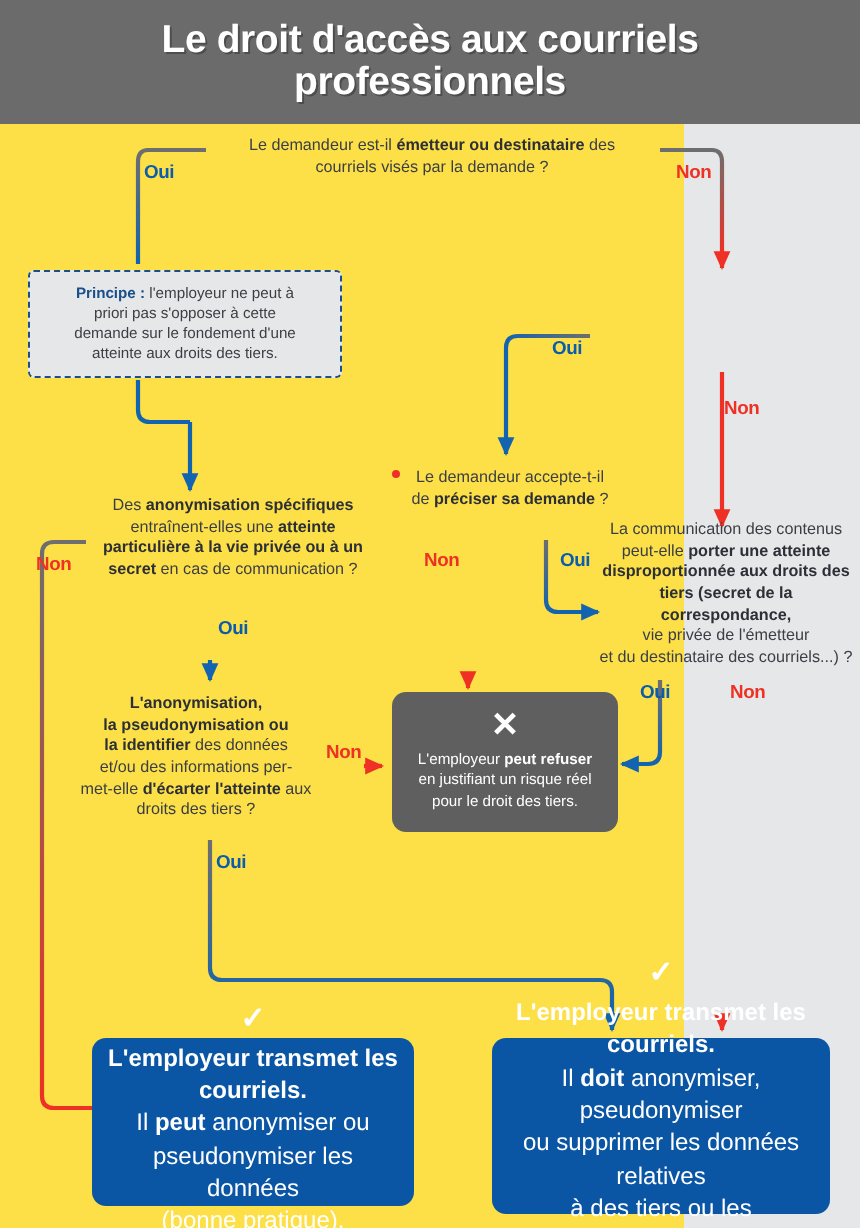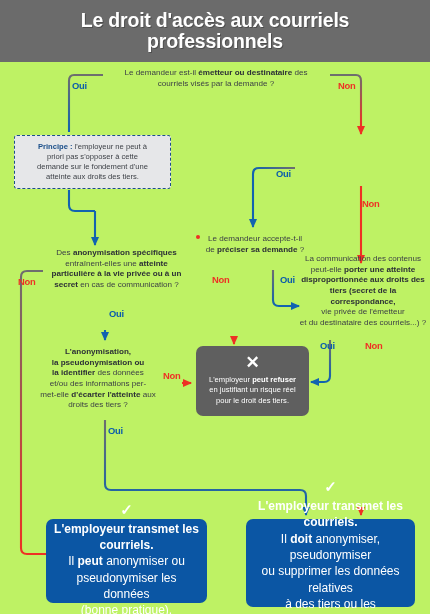--- a/index.html
+++ b/index.html
@@ -3,21 +3,21 @@
 <meta charset="utf-8">
 <style>
   * { box-sizing: border-box; margin: 0; padding: 0; }
   body {
     width: 430px; height: 614px;
     background: #e6e7e9;
     font-family: "Liberation Sans", sans-serif;
     overflow: hidden;
     position: relative;
   }
-  #root { position: relative; width: 430px; height: 614px; background: #bef264; }
+  #root { position: relative; width: 342px; height: 614px; background: #fde047; }
 
   .header {
     position: absolute; left: 0; top: 0; width: 430px; height: 62px;
     background: #6b6b6b;
     display: flex; align-items: center; justify-content: center;
     text-align: center;
   }
   .header-title {
     color: #ffffff;
     font-size: 19.5px;
@@ -189,21 +189,21 @@
 
 
   <div class="qtext" style="left:196px; top:234px; width:118px;">
     <span>Le demandeur accepte-t-il<br>de <b>préciser sa demande</b> ?</span>
   </div>
 
   <div class="qtext" style="left:34px; top:248px; width:165px;">
     <span>Des <b>anonymisation spécifiques</b><br>entraînent-elles une <b>atteinte</b><br><b>particulière à la vie privée ou à un</b><br><b>secret</b> en cas de communication ?</span>
   </div>
 
-  <div class="qtext" style="left:296px; top:254px; width:134px;">
+  <div class="qtext" style="left:296px; top:260px; width:134px;">
     <span>La communication des contenus<br>peut-elle <b>porter une atteinte</b><br><b>disproportionnée aux droits des</b><br><b>tiers (secret de la correspondance,</b><br>vie privée de l'émetteur<br>et du destinataire des courriels...) ?</span>
   </div>
 
   <div class="qtext" style="left:32px; top:347px; width:132px;">
     <span><b>L'anonymisation,</b><br><b>la pseudonymisation ou</b><br><b>la identifier</b> des données<br>et/ou des informations per-<br>met-elle <b>d'écarter l'atteinte</b> aux<br>droits des tiers ?</span>
   </div>
 
   <div class="refuse-box">
     <div class="mark">✕</div>
     <div class="t">L'employeur <b>peut refuser</b><br>en justifiant un risque réel<br>pour le droit des tiers.</div>

